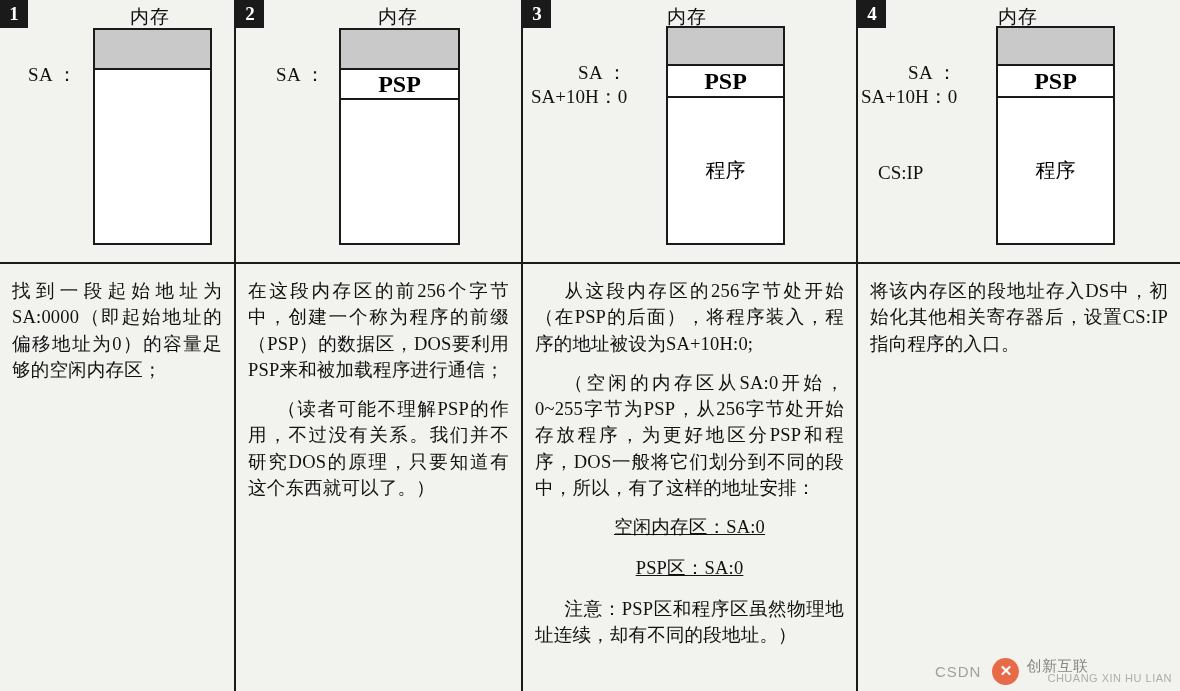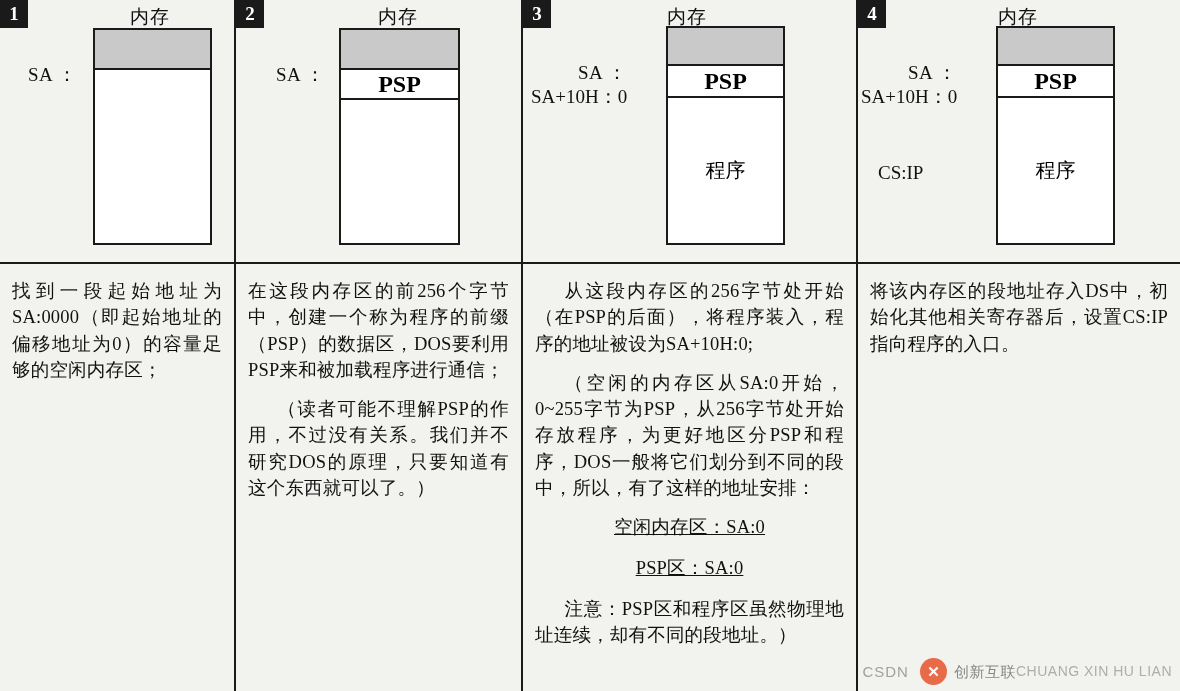--- a/index.html
+++ b/index.html
@@ -145,34 +145,35 @@
     border-radius: 50%;
     background: #e8603c;
     color: #fff;
     display: flex; align-items: center; justify-content: center;
     font-family: "Liberation Sans", sans-serif;
     font-size: 15px;
     font-weight: bold;
   }
   .wm-txt {
     display: flex;
-    flex-direction: row;
+    flex-direction: column;
     line-height: 1.05;
   }
   .wm-t1 {
     font-family: "Liberation Sans", sans-serif;
     font-size: 15px;
     color: #7d7d7d;
     letter-spacing: 0.5px;
   }
   .wm-t2 {
     font-family: "Liberation Sans", sans-serif;
-    font-size: 14px;
+    font-size: 11px;
     color: #a8a8a8;
     letter-spacing: 0.5px;
+    margin-left: 21px;
   }
 </style>
 </head>
 <body>
 
 <div id="page">
   <div class="panels">
 
     <div class="panel p1">
       <div class="step-num">1</div>

